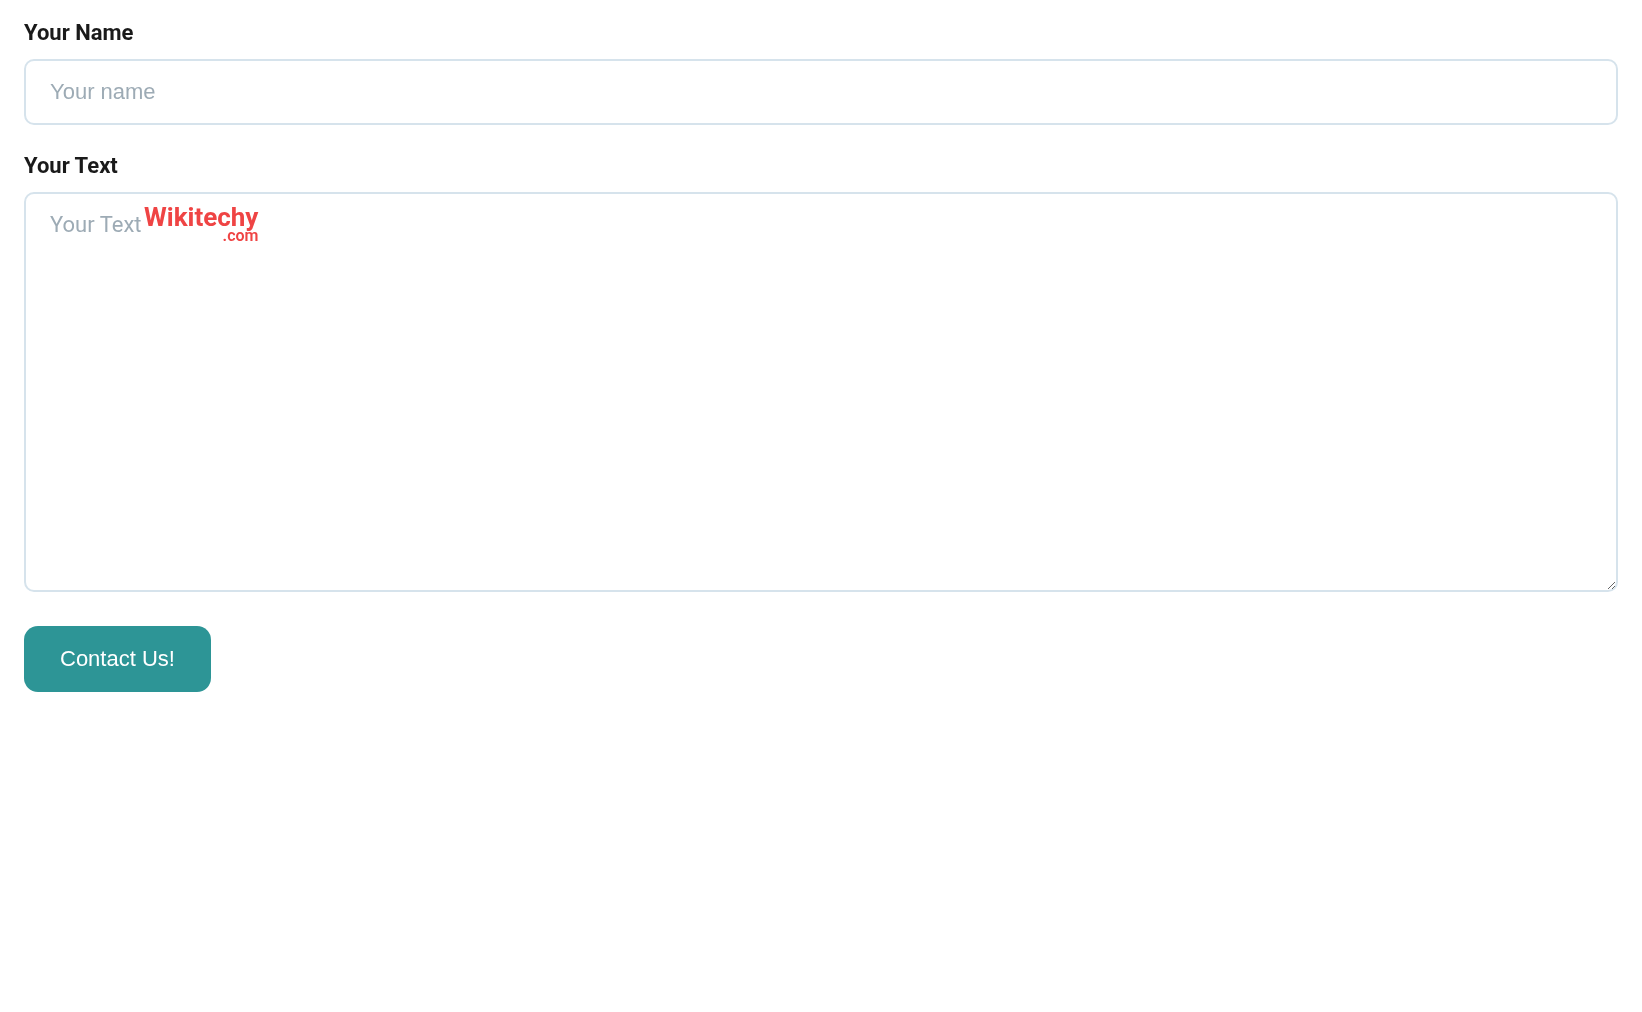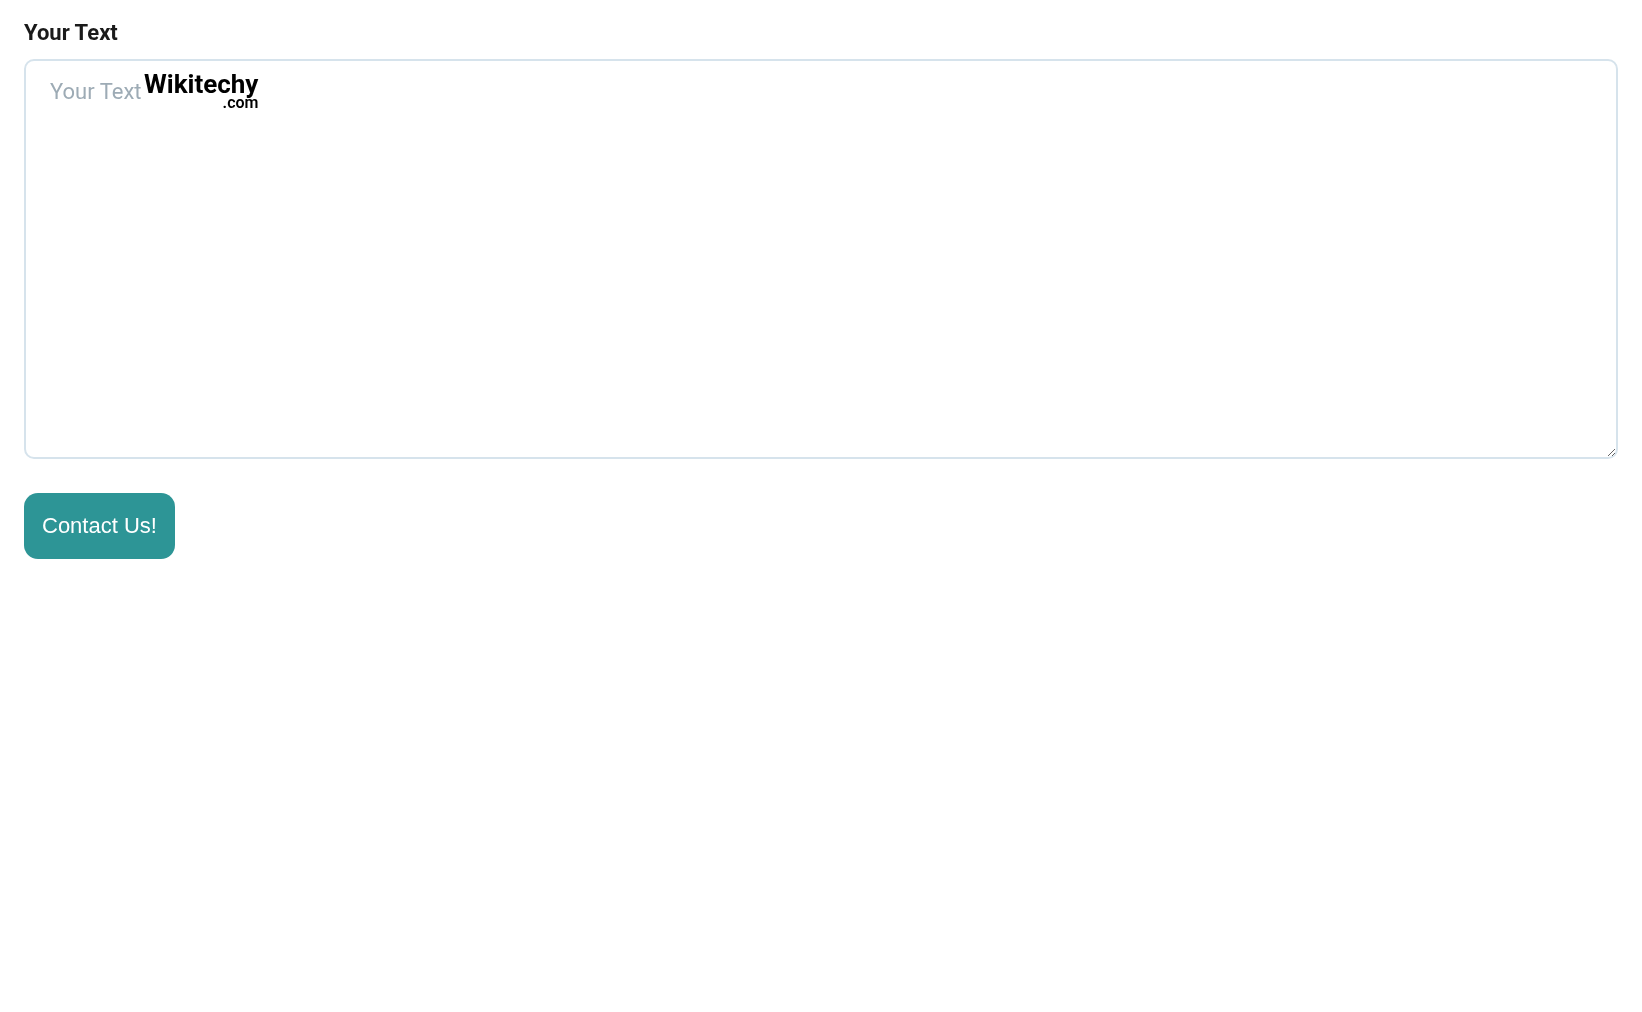--- a/index.html
+++ b/index.html
@@ -53,54 +53,58 @@
     }
     .textarea-wrapper {
       position: relative;
     }
     .watermark {
       position: absolute;
       top: 10px;
       left: 120px;
       font-size: 26px;
       font-weight: 600;
-      color: #000000;
+      color: #ef4444;
       font-style: italic;
       pointer-events: none;
       user-select: none;
       z-index: 1;
     }
     .watermark .w-icon {
       font-style: normal;
       font-weight: 700;
     }
     .watermark .dotcom {
       font-size: 16px;
       display: block;
       text-align: right;
       margin-top: -6px;
       font-style: normal;
     }
     .submit-button {
       display: inline-block;
-      padding: 20px 18px;
+      padding: 20px 36px;
       font-size: 22px;
       font-weight: 500;
       color: #ffffff;
       background-color: #2d9596;
       border: none;
       border-radius: 14px;
       cursor: pointer;
       margin-top: 2px;
     }
   </style>
 </head>
 <body>
 
 <form>
+  <div class="form-group">
+    <label class="form-label">Your Name</label>
+    <input type="text" class="form-input" placeholder="Your name" style="">
+  </div>
 
 
   <div class="form-group">
     <label class="form-label">Your  Text</label>
     <div class="textarea-wrapper">
       <div class="watermark">
         <span class="w-icon">Wikitechy</span>
         <span class="dotcom">.com</span>
       </div>
       <textarea class="form-textarea" placeholder="Your Text" style=""></textarea>

